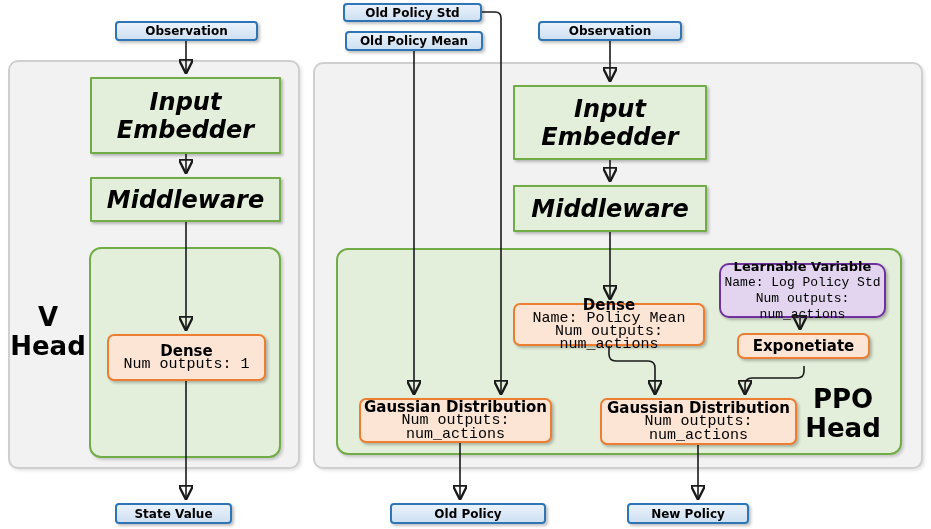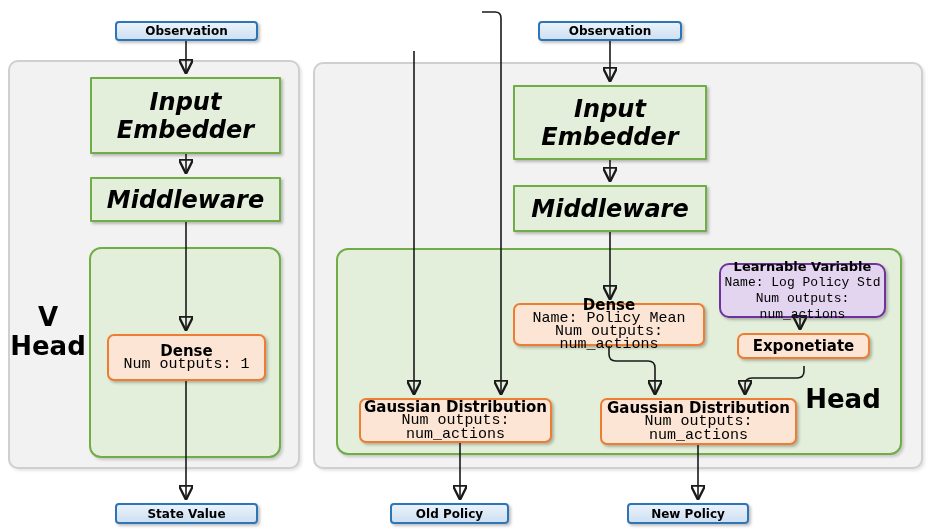--- a/index.html
+++ b/index.html
@@ -75,33 +75,40 @@
 
   <div class="abs box box-green" style="left:90px;top:177px;width:191px;height:45px;">
     <span>Middleware</span>
   </div>
 
   <div class="abs box box-orange" style="left:107px;top:334px;width:159px;height:47px;">
     <span class="box-title">Dense</span>
     <span class="box-sub">Num outputs: 1</span>
   </div>
 
-  <div class="abs box box-blue" style="left:115px;top:503px;width:143px;height:21px;">
+  <div class="abs box box-blue" style="left:115px;top:503px;width:117px;height:21px;">
     <span>State Value</span>
   </div>
 
   <div class="abs panel" style="left:313px;top:62px;width:610px;height:407px;"></div>
 
   <div class="abs container-green" style="left:336px;top:248px;width:566px;height:207px;"></div>
 
   <div class="abs head-label" style="left:793px;top:385px;width:100px;">
+    <div>PPO</div>
     <div>Head</div>
   </div>
 
+  <div class="abs box box-blue" style="left:343px;top:3px;width:139px;height:19px;">
+    <span>Old Policy Std</span>
+  </div>
 
+  <div class="abs box box-blue" style="left:345px;top:31px;width:138px;height:20px;">
+    <span>Old Policy Mean</span>
+  </div>
 
   <div class="abs box box-blue" style="left:538px;top:21px;width:144px;height:20px;">
     <span>Observation</span>
   </div>
 
   <div class="abs box box-green" style="left:513px;top:85px;width:194px;height:75px;">
     <span>Input Embedder</span>
   </div>
 
   <div class="abs box box-green" style="left:513px;top:185px;width:194px;height:47px;">
@@ -127,21 +134,21 @@
   <div class="abs box box-orange" style="left:359px;top:398px;width:193px;height:45px;">
     <span class="box-title">Gaussian Distribution</span>
     <span class="box-sub">Num outputs: num_actions</span>
   </div>
 
   <div class="abs box box-orange" style="left:600px;top:398px;width:197px;height:47px;">
     <span class="box-title">Gaussian Distribution</span>
     <span class="box-sub">Num outputs: num_actions</span>
   </div>
 
-  <div class="abs box box-blue" style="left:390px;top:503px;width:119px;height:21px;">
+  <div class="abs box box-blue" style="left:390px;top:503px;width:156px;height:21px;">
     <span>Old Policy</span>
   </div>
 
   <div class="abs box box-blue" style="left:627px;top:503px;width:122px;height:21px;">
     <span>New Policy</span>
   </div>
 
   <svg id="connectors" viewBox="0 0 931 529" xmlns="http://www.w3.org/2000/svg">
     <defs>
       <marker id="arrow" viewBox="0 0 10 10" refX="8" refY="5" markerWidth="9" markerHeight="9" orient="auto-start-reverse">

